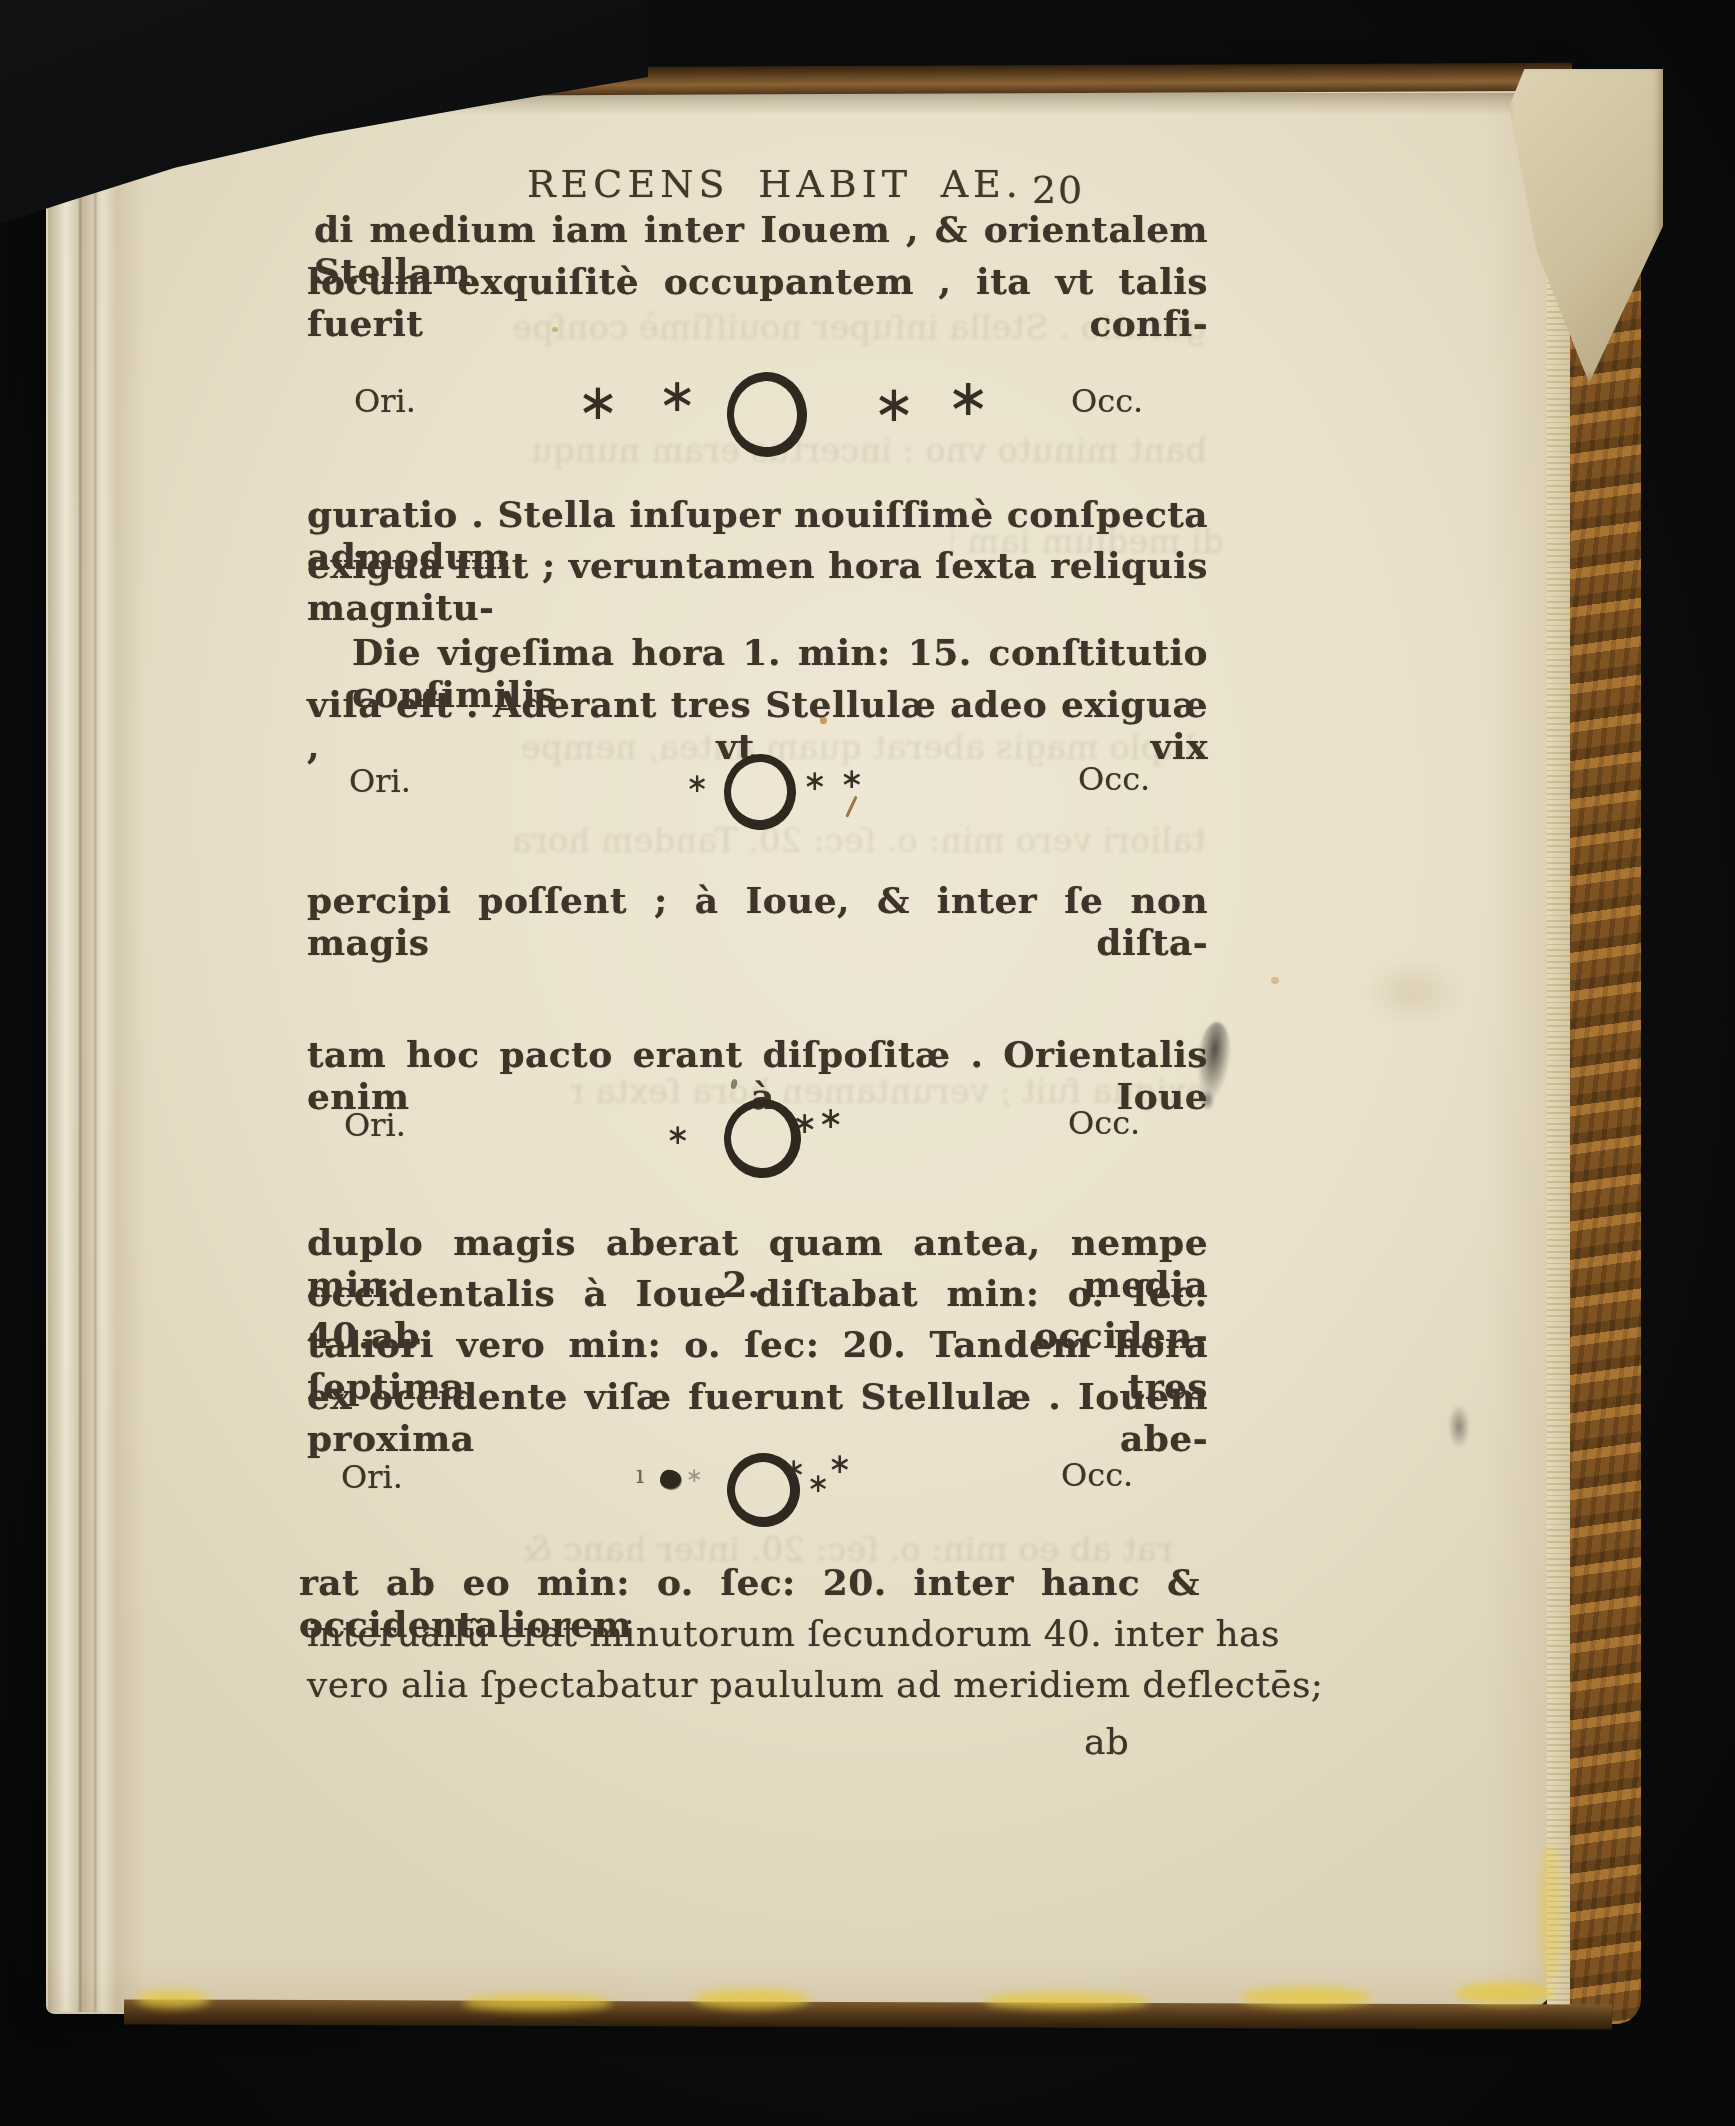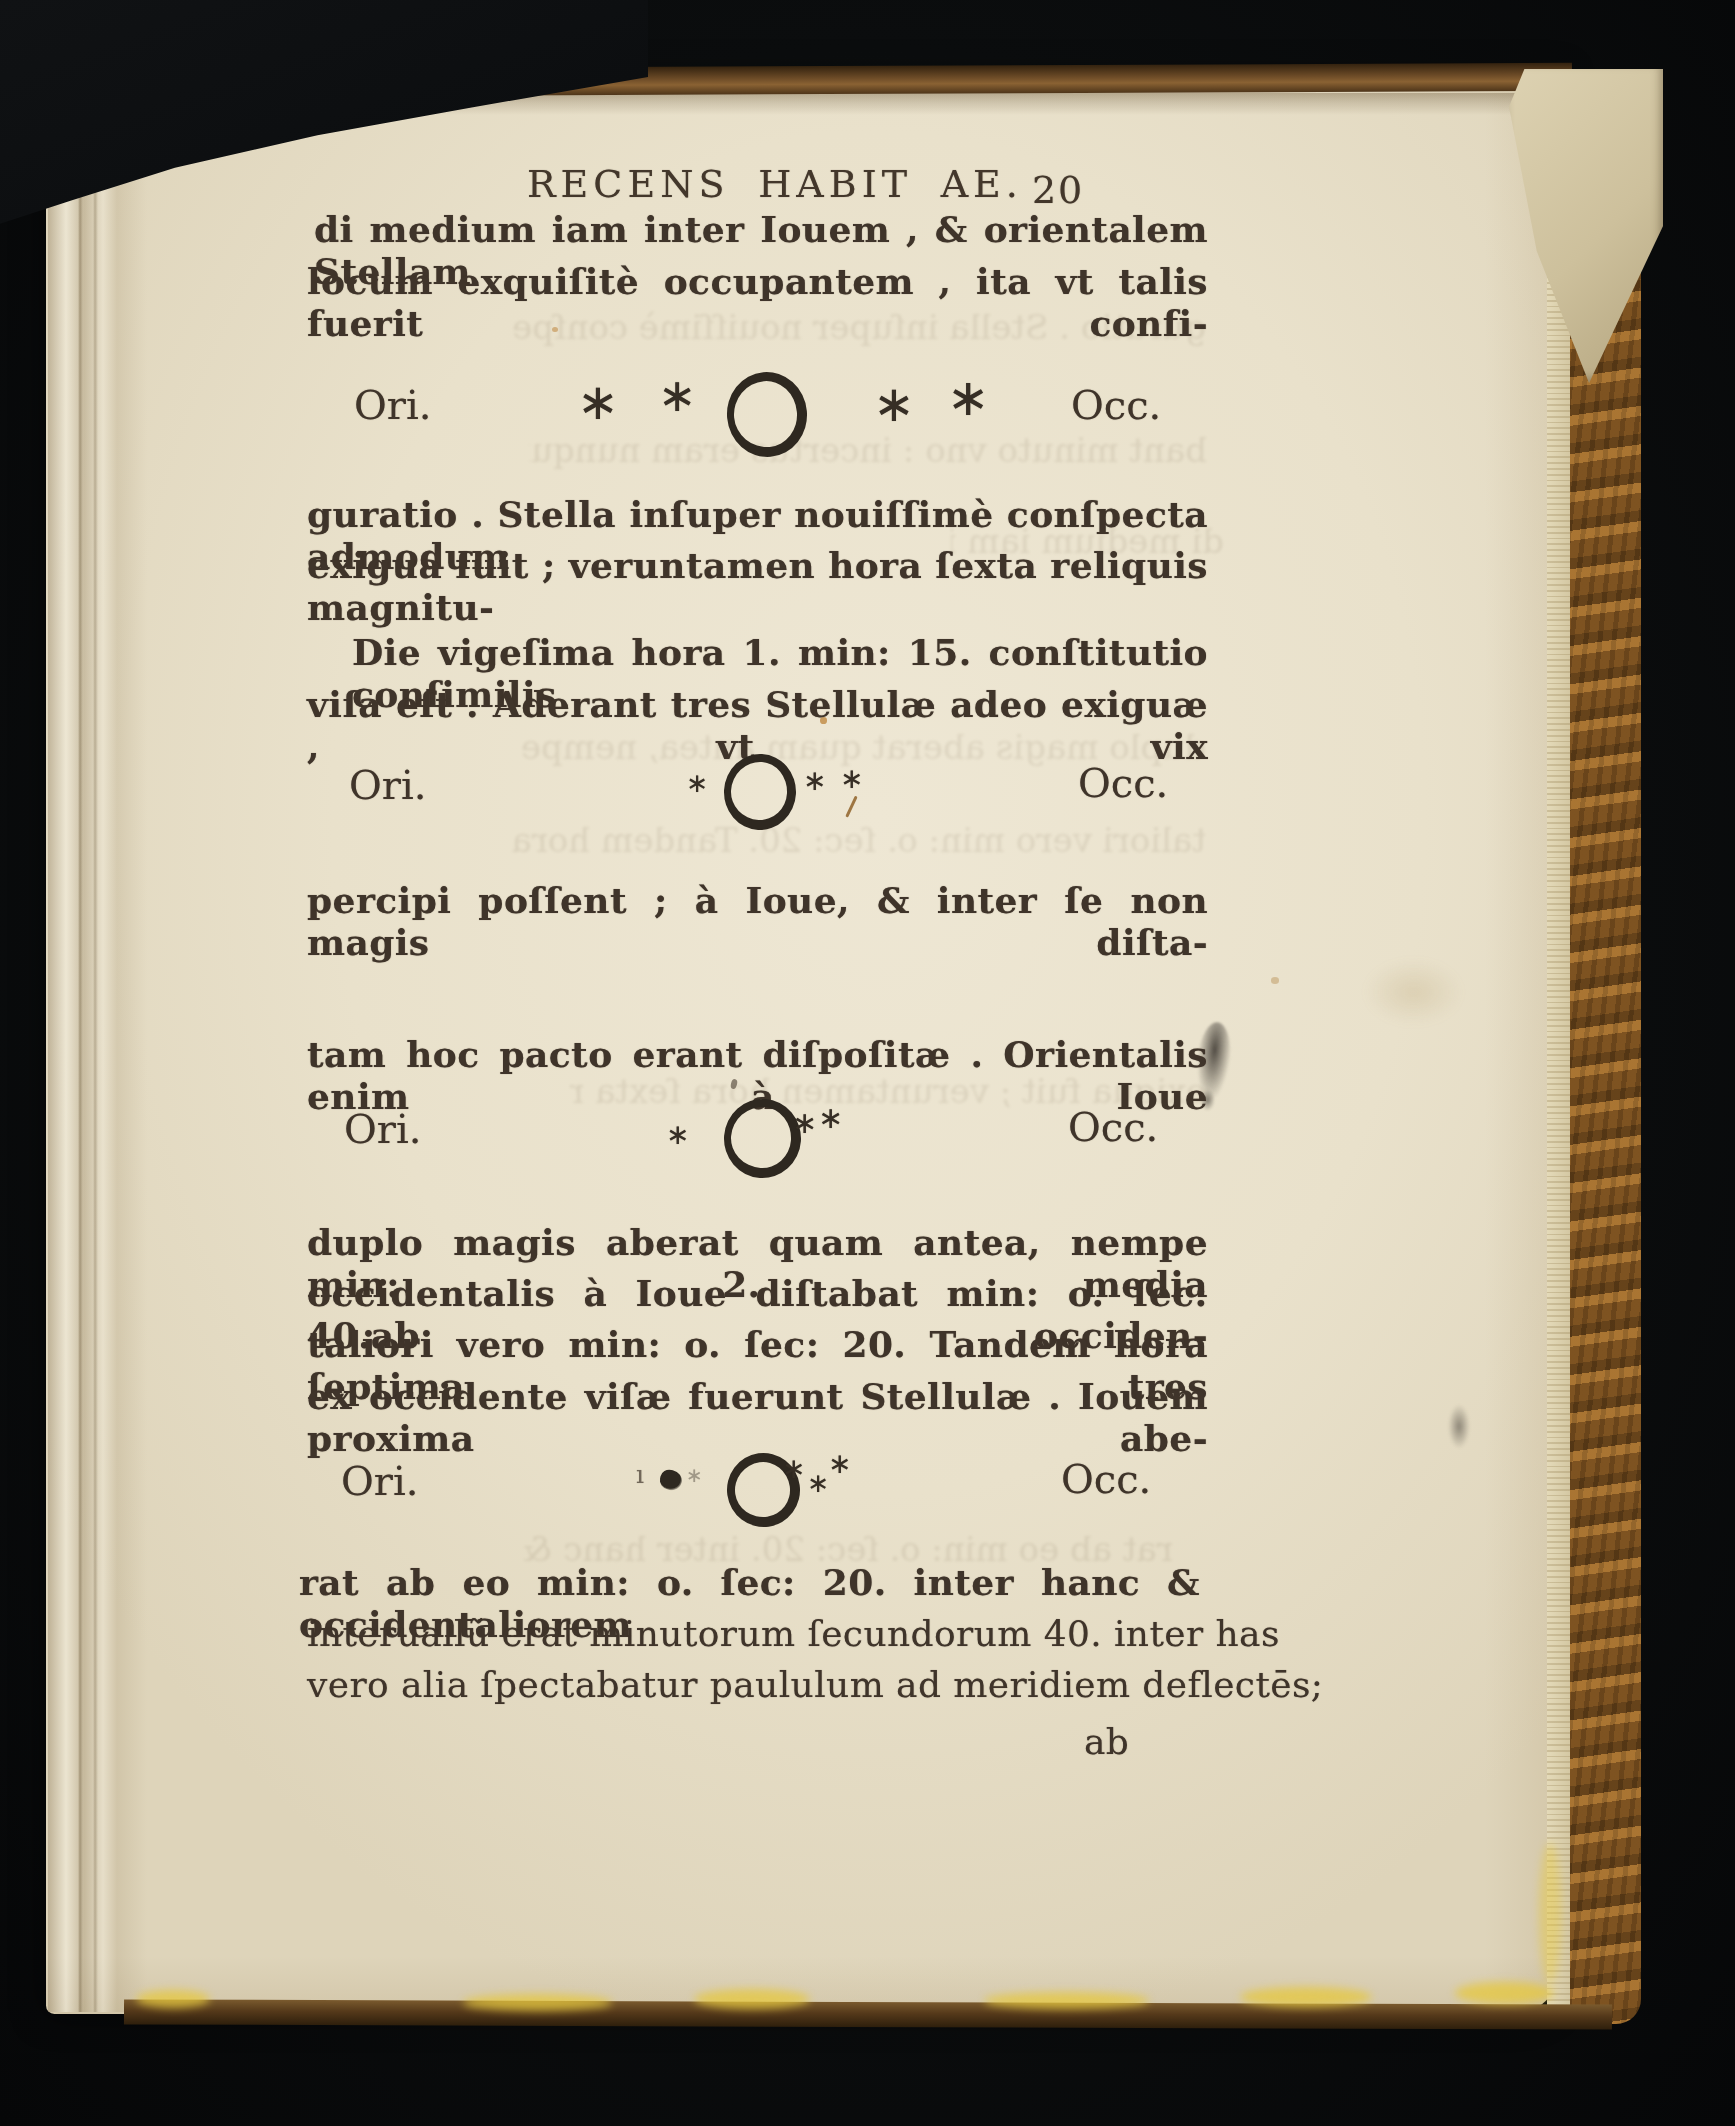--- a/index.html
+++ b/index.html
@@ -41,21 +41,21 @@
     clip-path:polygon(0 0,100% 0,100% 33%,73% 46%,49% 58%,27% 72%,11% 86%,0 96%);}
   .botstrip{left:124px;top:2002px;width:1488px;height:25px;z-index:5;transform:rotate(.2deg);
     background:linear-gradient(180deg,#7a5a2e 0%,#55391a 45%,#2e1f0c 100%);}
   .ystain{z-index:5;background:#e6c83e;filter:blur(4.1px);opacity:.75;border-radius:50%;}
   
   .tl{white-space:nowrap;font-size:36px;color:#3f342a;letter-spacing:0.4px;z-index:4;
     text-shadow:0 0 1px rgba(62,50,38,.55);}
   .tl.j{white-space:normal;text-align:justify;text-align-last:justify;font-weight:bold;}
   .head{font-size:38px;letter-spacing:5px;word-spacing:11.6px;color:#43372b;z-index:4;
     text-shadow:0 0 1px rgba(62,50,38,.55);}
-  .lbl{font-size:40px;color:#3f342a;z-index:4;text-shadow:0 0 1px rgba(62,50,38,.5);}
+  .lbl{font-size:32px;color:#3f342a;z-index:4;text-shadow:0 0 1px rgba(62,50,38,.5);}
   .star{font-family:"DejaVu Sans",sans-serif;color:#362e25;z-index:4;line-height:1;
     text-shadow:0 0 0.8px rgba(54,46,37,.6);}
   .jup{border-style:solid;border-color:#2e2820;border-radius:50%;z-index:4;}
   
   .ghost{font-size:34px;color:#6e5d44;opacity:.13;filter:blur(1.8px);transform:scaleX(-1);
     white-space:nowrap;overflow:hidden;height:46px;z-index:2;}
   .smudge{z-index:3;border-radius:50%;}
   .dot{z-index:3;border-radius:50%;}
 </style>
 </head>

